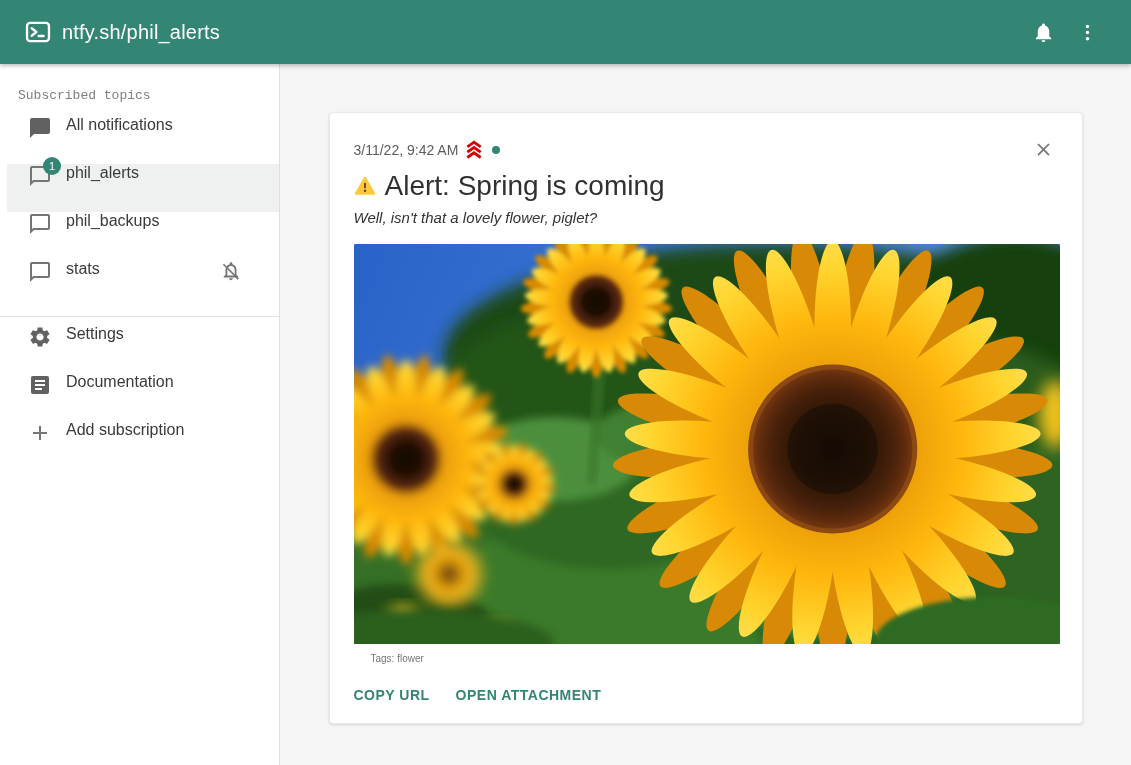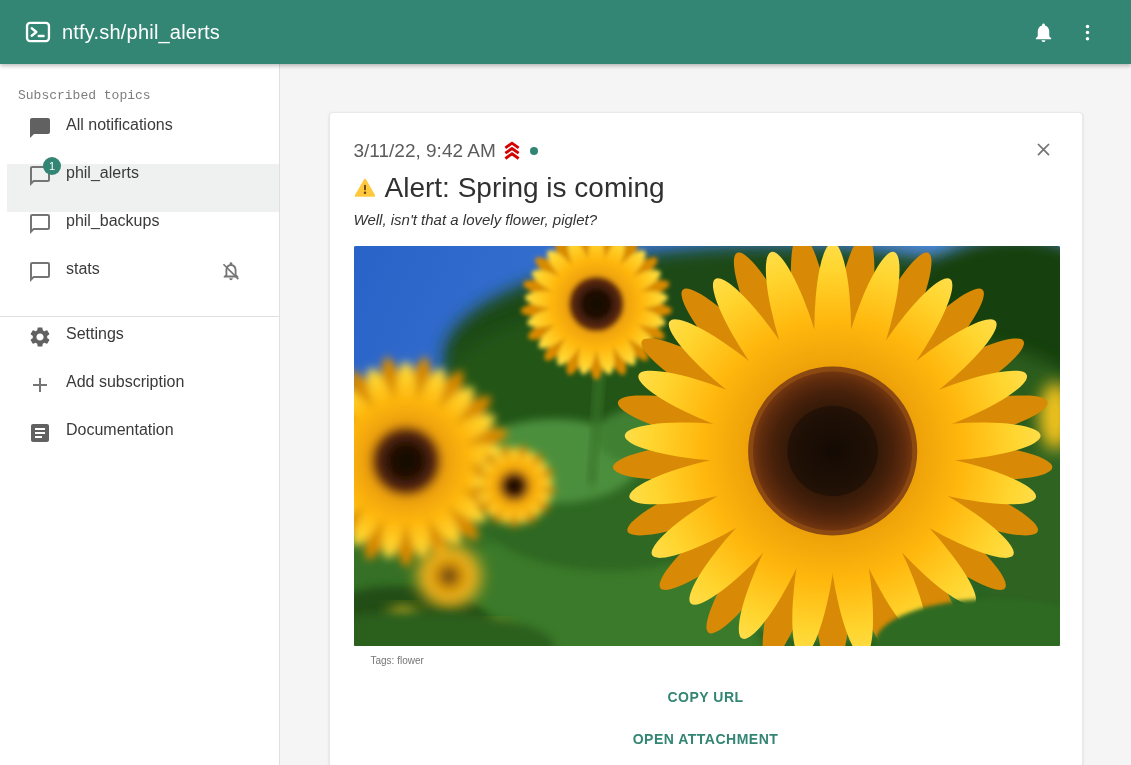--- a/index.html
+++ b/index.html
@@ -52,39 +52,39 @@
   .divider { height:1px; background:#e0e0e0; margin:8px 0; }
 
   
   .main { position:absolute; top:64px; left:280px; width:851px; height:701px; background:#f5f5f5; overflow:hidden; }
   .card {
     width:754px; margin:48px auto 0 auto; background:#fff;
     border:1px solid #e9e9e9; border-radius:4px;
     box-shadow:0 1px 3px rgba(0,0,0,.09), 0 1px 2px rgba(0,0,0,.05);
     padding:27px 24px 20px 24px; position:relative;
   }
-  .date-row { display:flex; align-items:center; color:#5c5c5c; font-size:19px; }
+  .date-row { display:flex; align-items:center; color:#5c5c5c; font-size:14px; }
   .prio-icon { width:22px; height:20px; color:#d50000; margin-left:5px; }
   .unread-dot { width:8px; height:8px; border-radius:50%; background:#338574; margin-left:7px; }
   .close-btn {
     position:absolute; top:26px; right:26px; width:24px; height:24px;
     background:none; border:none; padding:0; cursor:pointer; color:#757575;
   }
   .card-title {
     margin-top:10px; font-size:28px; color:#303030; font-weight:400;
     display:flex; align-items:center;
   }
   .warn-icon { width:22px; height:20px; margin-right:9px; flex:0 0 auto; }
   .card-body { margin-top:7px; font-size:15px; color:#333;font-style:italic; }
   .attachment {
     margin-top:18px; width:706px; height:400px; border-radius:2px;
     display:block; cursor:pointer; background:#2a63c8;
   }
   .tags { margin-top:9px; font-size:10px; color:#757575;margin-left:17px; }
-  .actions { margin-top:23px; display:flex; gap:26px;flex-direction:column; }
+  .actions { margin-top:23px; display:flex; gap:26px; }
   .action-btn {
     background:none; border:none; padding:0; cursor:pointer;
     color:#338574; font-family:inherit; font-size:14px; font-weight:700; letter-spacing:.5px;
   }
 </style>
 </head>
 <body>
 
 <svg width="0" height="0" style="position:absolute" aria-hidden="true">
   <defs>
@@ -206,35 +206,35 @@
   <div class="nav-item">
     <span class="nicon dark">
       <svg viewBox="0 0 24 24">
           <use href="#i-gear"></use>
         </svg>
     </span>
     <span>Settings</span>
   </div>
 
   <div class="nav-item">
+    <span class="nicon dark">
+      <svg viewBox="0 0 24 24">
+          <use href="#i-article"></use>
+        </svg>
+    </span>
+    <span>Documentation</span>
+  </div>
+
+  <div class="nav-item">
     <span class="nicon">
       <svg viewBox="0 0 24 24">
           <use href="#i-plus"></use>
         </svg>
     </span>
     <span>Add subscription</span>
-  </div>
-
-  <div class="nav-item">
-    <span class="nicon dark">
-      <svg viewBox="0 0 24 24">
-          <use href="#i-article"></use>
-        </svg>
-    </span>
-    <span>Documentation</span>
   </div>
 </aside>
 
 <main class="main">
   <section class="card">
 
     <div class="date-row">
       <span>3/11/22, 9:42 AM</span>
       <svg class="prio-icon" viewBox="0 0 24 24">
           <use href="#i-chevrons"></use>

